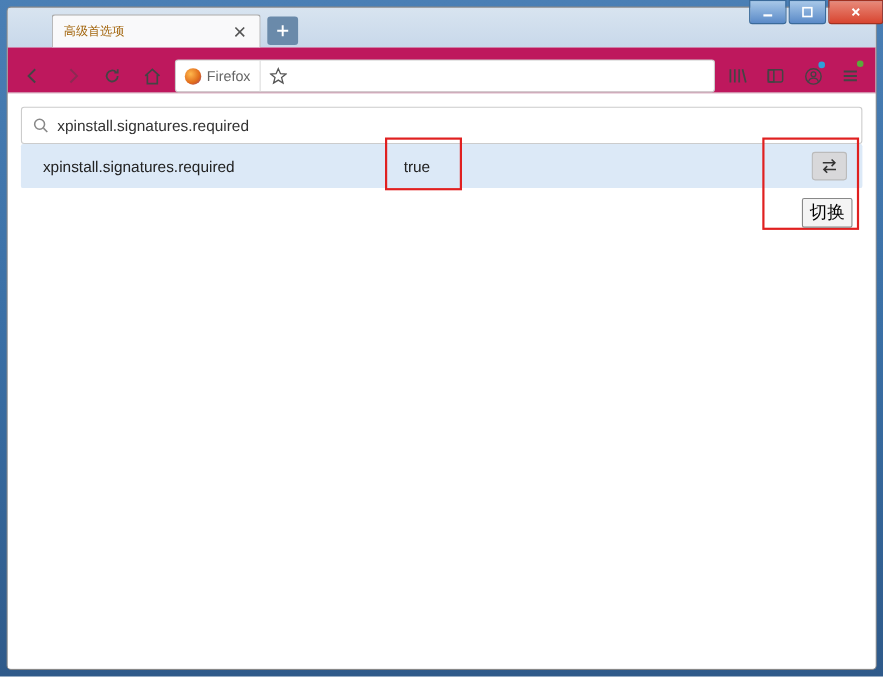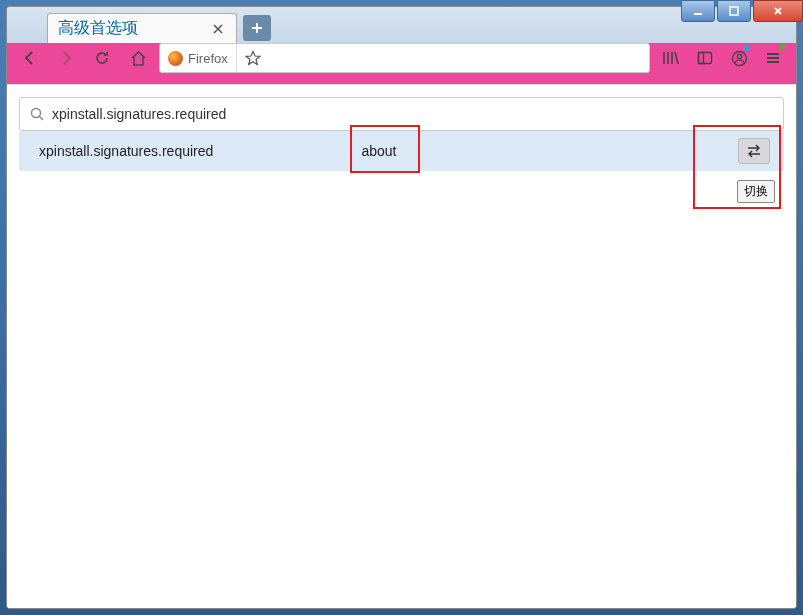--- a/index.html
+++ b/index.html
@@ -12,26 +12,26 @@
 .win-max { background: linear-gradient(to bottom, #a8c8e8, #5a8ac8); border: 1px solid #3a6a9a; border-radius: 0 0 3px 3px; }
 .win-close { width: 50px; background: linear-gradient(to bottom, #e88a7a, #d84530); border: 1px solid #a03020; border-radius: 0 0 3px 3px; }
 .win-btn svg { width: 12px; height: 12px; }
 
 
 .browser { position: absolute; top: 6px; left: 6px; right: 6px; bottom: 6px; background: #f9f9fa; border: 1px solid #888; border-radius: 4px; overflow: hidden; display: flex; flex-direction: column; }
 
 
 .tabbar { height: 36px; background: linear-gradient(to bottom, #d8e4f0, #c8d8ea); display: flex; align-items: flex-end; padding-left: 40px; position: relative; }
 .tab { height: 30px; background: #f9f9fa; border: 1px solid #aaa; border-bottom: none; border-radius: 3px 3px 0 0; display: flex; align-items: center; padding: 0 10px; min-width: 190px; position: relative; }
-.tab-label { font-size: 16px; color: #0369a1; flex: 1; }
+.tab-label { font-size: 11px; color: #a16207; flex: 1; }
 .tab-close { width: 16px; height: 16px; display: flex; align-items: center; justify-content: center; cursor: pointer; }
 .newtab { width: 28px; height: 26px; display: flex; align-items: center; justify-content: center; background: #6a8aaa; border-radius: 3px; margin-left: 6px; margin-bottom: 2px; cursor: pointer; }
 
 
-.toolbar { height: 42px; background: #ec4899; border-bottom: 1px solid #ddd; display: flex; align-items: flex-start; padding: 0 8px; gap: 6px; }
+.toolbar { height: 42px; background: #be185d; border-bottom: 1px solid #ddd; display: flex; align-items: flex-end; padding: 0 8px; gap: 6px; }
 .tb-btn { width: 30px; height: 30px; display: flex; align-items: center; justify-content: center; border-radius: 3px; cursor: pointer; }
 .tb-btn.disabled { opacity: 0.4; cursor: default; }
 .urlbar { flex: 1; height: 30px; border: 1px solid #ccc; border-radius: 3px; display: flex; align-items: center; background: #fff; }
 .url-identity { display: flex; align-items: center; padding: 0 8px; gap: 5px; border-right: 1px solid #ddd; height: 100%; color: #666; font-size: 13px; }
 .url-input { flex: 1; border: none; outline: none; font-size: 14px; padding: 0 8px; color: #333; }
 .url-star { padding: 0 8px; }
 .tb-right { display: flex; gap: 4px; align-items: center; }
 
 
 .content { flex: 1; background: #fff; padding: 12px; display: flex; flex-direction: column; position: relative; }
@@ -45,21 +45,21 @@
 .pref-name { width: 310px; font-size: 14px; color: #222; }
 .pref-value { font-size: 14px; color: #222; width: 60px; text-align: center; }
 .pref-toggle { position: absolute; right: 14px; width: 32px; height: 26px; background: #d8d8da; border: 1px solid #bbb; border-radius: 3px; display: flex; align-items: center; justify-content: center; cursor: pointer; }
 
 
 .hl { position: absolute; border: 2.5px solid #e02020; pointer-events: none; }
 .hl1 { left: 350px; top: 125px; width: 70px; height: 48px; }
 .hl2 { left: 693px; top: 125px; width: 88px; height: 84px; }
 
 
-.tooltip { position: absolute; right: 28px; top: 180px; background: #f4f4f4; border: 1px solid #888; padding: 2px 6px; font-size: 12px; border-radius: 2px; }
+.tooltip { position: absolute; right: 28px; top: 180px; background: #f4f4f4; border: 1px solid #888; padding: 2px 6px; font-size: 16px; border-radius: 2px; }
 
 svg { display: block; }
 .icon-notif-dot { position: absolute; top: 2px; right: 4px; width: 6px; height: 6px; background: #2ea0d8; border-radius: 50%; }
 .icon-notif-dot.green { background: #5aaa3a; top: 1px; right: 3px; }
 .ff-logo { width: 15px; height: 15px; border-radius: 50%; background: radial-gradient(circle at 35% 35%, #ffb84d, #e06a1a 60%, #8a3a8a); }
 </style>
 </head>
 <body>
 
 <div class="window-chrome">
@@ -167,21 +167,21 @@
         <svg width="14" height="14" viewBox="0 0 14 14">
             <circle cx="6" cy="6" r="4.5" fill="none" stroke="#888" stroke-width="1.4"></circle>
             <path d="M9.5 9.5 L13 13" stroke="#888" stroke-width="1.4"></path>
           </svg>
       </span>
       <input class="search-input" value="xpinstall.signatures.required" style="">
     </div>
 
     <div class="pref-row">
       <span class="pref-name">xpinstall.signatures.required</span>
-      <span class="pref-value">about</span>
+      <span class="pref-value">true</span>
       <div class="pref-toggle">
         <span>
           <svg width="16" height="14" viewBox="0 0 16 14">
               <path d="M2 4 H13 M10 1 L13 4 L10 7" fill="none" stroke="#333" stroke-width="1.4"></path>
               <path d="M14 10 H3 M6 7 L3 10 L6 13" fill="none" stroke="#333" stroke-width="1.4"></path>
             </svg>
         </span>
       </div>
     </div>
   </div>

